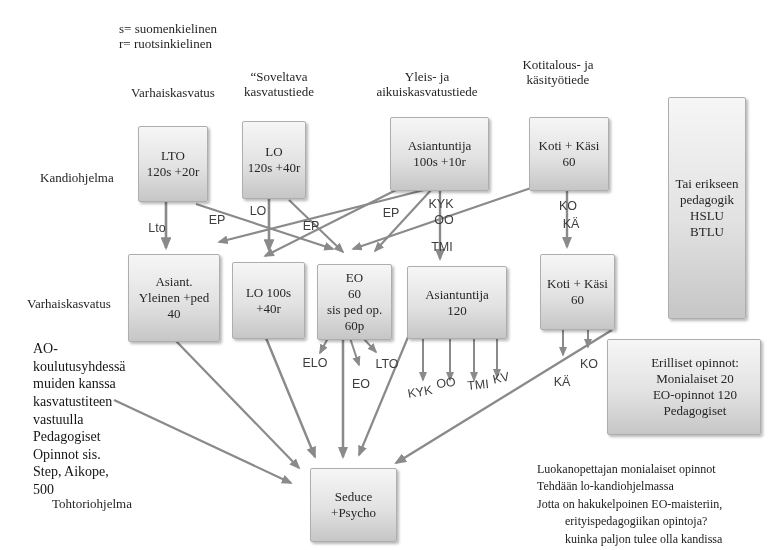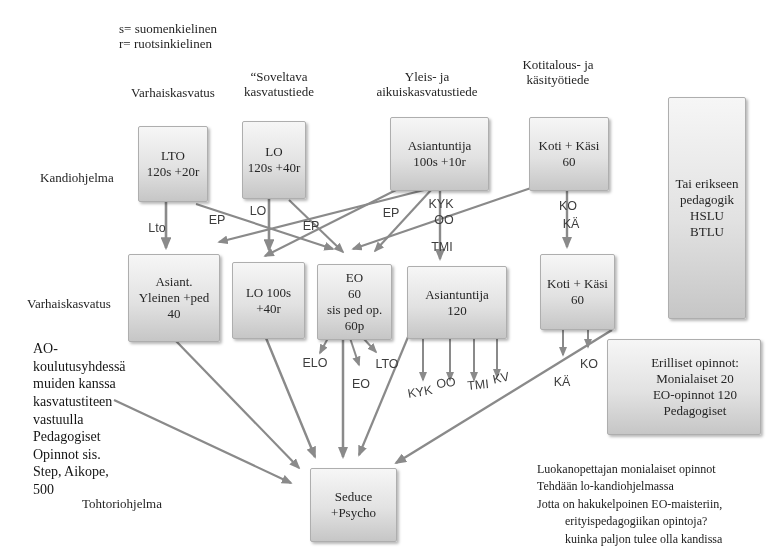--- a/index.html
+++ b/index.html
@@ -79,21 +79,21 @@
   <div class="hdr" style="left:114px;top:85px;width:118px;">Varhaiskasvatus</div>
   <div class="hdr" style="left:224px;top:69px;width:110px;">“Soveltava
 kasvatustiede</div>
   <div class="hdr" style="left:362px;top:69px;width:130px;">Yleis- ja
 aikuiskasvatustiede</div>
   <div class="hdr" style="left:503px;top:57px;width:110px;">Kotitalous- ja
 käsityötiede</div>
 
   <div class="rowlbl" style="left:40px;top:170px;">Kandiohjelma</div>
   <div class="rowlbl" style="left:27px;top:296px;">Varhaiskasvatus</div>
-  <div class="rowlbl" style="left:52px;top:496px;margin-left:30px;">Tohtoriohjelma</div>
+  <div class="rowlbl" style="left:52px;top:496px;">Tohtoriohjelma</div>
 
   <div class="pbox" style="left:138px;top:126px;width:68px;height:74px;">
       <span class="txt">LTO
 120s +20r</span>
     </div>
   <div class="pbox" style="left:242px;top:121px;width:62px;height:76px;">
       <span class="txt">LO
 120s +40r</span>
     </div>
   <div class="pbox" style="left:390px;top:117px;width:97px;height:72px;">

